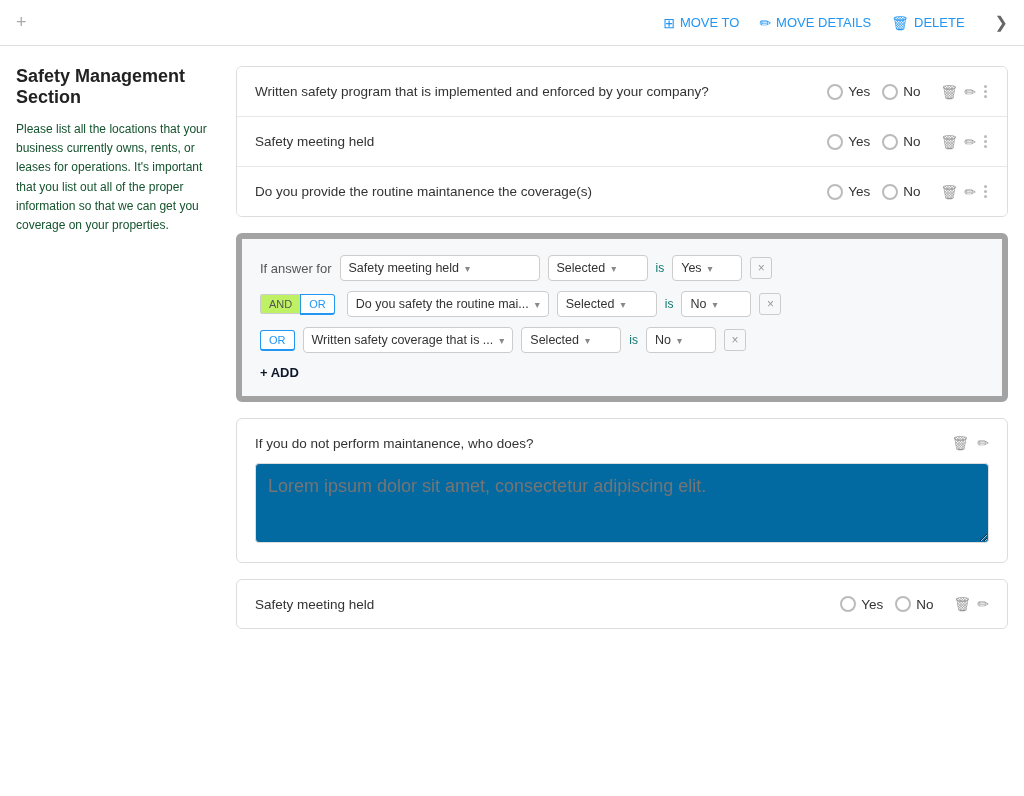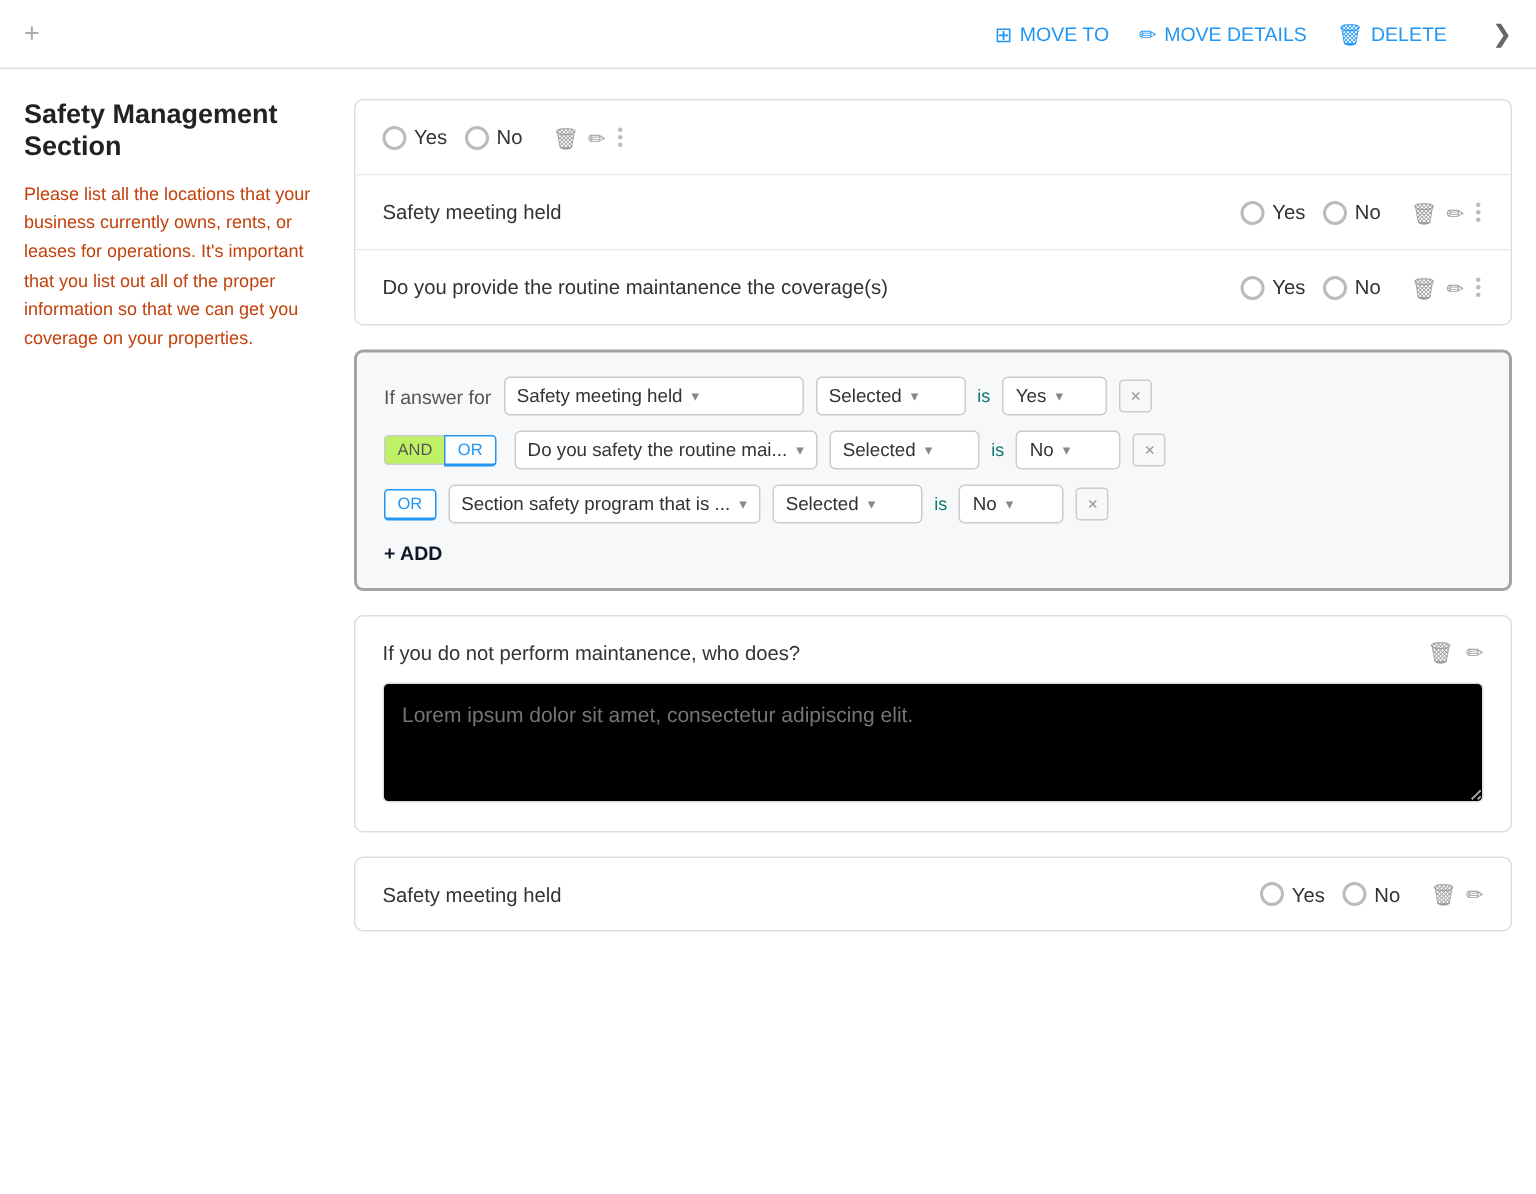--- a/index.html
+++ b/index.html
@@ -54,21 +54,21 @@
       flex-shrink: 0;
     }
     .sidebar-title {
       font-weight: 700;
       font-size: 18px;
       color: #222;
       margin-bottom: 12px;
     }
     .sidebar-desc {
       font-size: 12px;
-      color: #c2410c;
+      color: #14532d;
       line-height: 1.6;
     }
     .content-area {
       flex: 1;
       display: flex;
       flex-direction: column;
       gap: 16px;
     }
     .questions-card {
       border: 1px solid #ddd;
@@ -131,21 +131,21 @@
     }
     .more-dot {
       width: 3px;
       height: 3px;
       background: #bbb;
       border-radius: 50%;
     }
 
     
     .condition-card {
-      border: 2px solid #a3a3a3;
+      border: 6px solid #a3a3a3;
       border-radius: 6px;
       background: #f7f8f9;
       padding: 16px 18px;
     }
     .condition-row {
       display: flex;
       align-items: center;
       gap: 8px;
       margin-bottom: 10px;
     }
@@ -257,26 +257,26 @@
     .answer-icons {
       display: flex;
       align-items: center;
       gap: 8px;
     }
     .textarea-box {
       width: 100%;
       border: 1px solid #ddd;
       border-radius: 4px;
       padding: 12px;
-      font-size: 14px;
+      font-size: 18px;
       color: #bbb;
       resize: both;
       min-height: 80px;
       font-family: inherit;
-      background: #000000;
+      background: #0369a1;
     }
 
     
     .bottom-question-card {
       border: 1px solid #ddd;
       border-radius: 6px;
       background: #fff;
     }
     .bottom-question-row {
       display: flex;
@@ -311,20 +311,21 @@
   <div class="sidebar">
     <div class="sidebar-title">Safety Management Section</div>
     <div class="sidebar-desc">Please list all the locations that your business currently owns, rents, or leases for operations. It's important that you list out all of the proper information so that we can get you coverage on your properties.</div>
   </div>
 
   <div class="content-area">
 
     <div class="questions-card">
 
       <div class="question-row">
+        <div class="question-text">Written safety program that is implemented and enforced by your company?</div>
         <div class="question-controls">
           <label class="radio-option">
             <span class="radio-circle"></span>
             <span>Yes</span>
           </label>
           <label class="radio-option">
             <span class="radio-circle"></span>
             <span>No</span>
           </label>
           <div class="question-actions">
@@ -424,21 +425,21 @@
         <div class="select-box select-box-small">
           <span>No</span>
           <span class="chevron">▾</span>
         </div>
         <button class="close-btn">×</button>
       </div>
 
       <div class="condition-row">
         <button class="or-only-btn">OR</button>
         <div class="select-box select-box-wide">
-          <span>Section safety program that is ...</span>
+          <span>Written safety coverage that is ...</span>
           <span class="chevron">▾</span>
         </div>
         <div class="select-box select-box-med">
           <span>Selected</span>
           <span class="chevron">▾</span>
         </div>
         <span class="is-label">is</span>
         <div class="select-box select-box-small">
           <span>No</span>
           <span class="chevron">▾</span>

